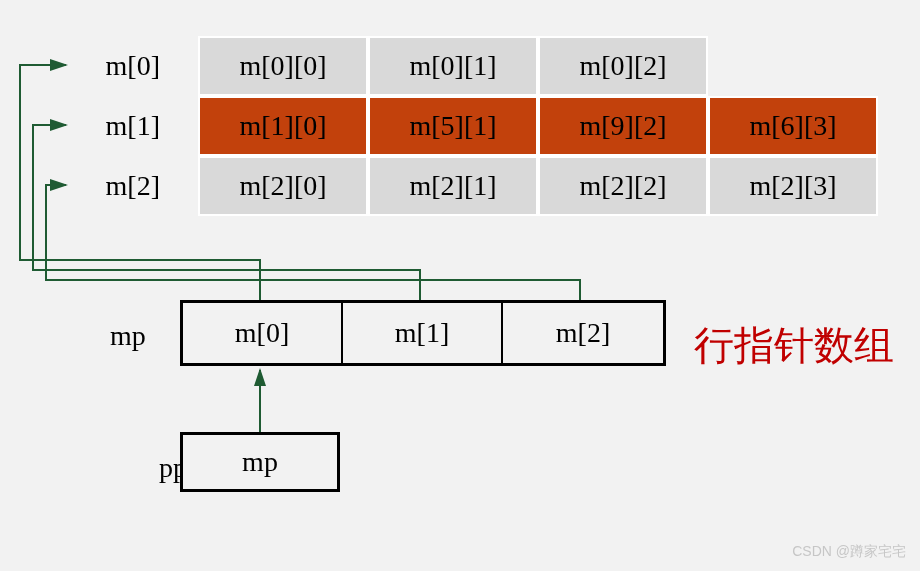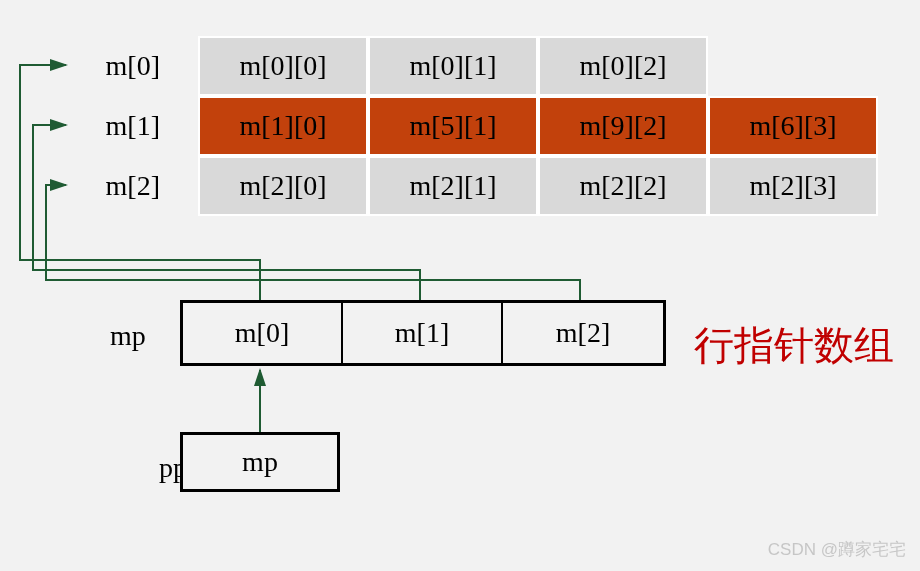--- a/index.html
+++ b/index.html
@@ -82,21 +82,21 @@
     display: flex;
     align-items: center;
     justify-content: center;
     background: #f2f2f2;
   }
   .watermark {
     position: absolute;
     right: 14px;
     bottom: 10px;
     font-family: sans-serif;
-    font-size: 17px;
+    font-size: 14px;
     color: rgba(180,180,180,0.7);
   }
   svg.arrows {
     position: absolute;
     left: 0; top: 0;
     width: 920px; height: 571px;
     pointer-events: none;
   }
 </style>
 </head>

